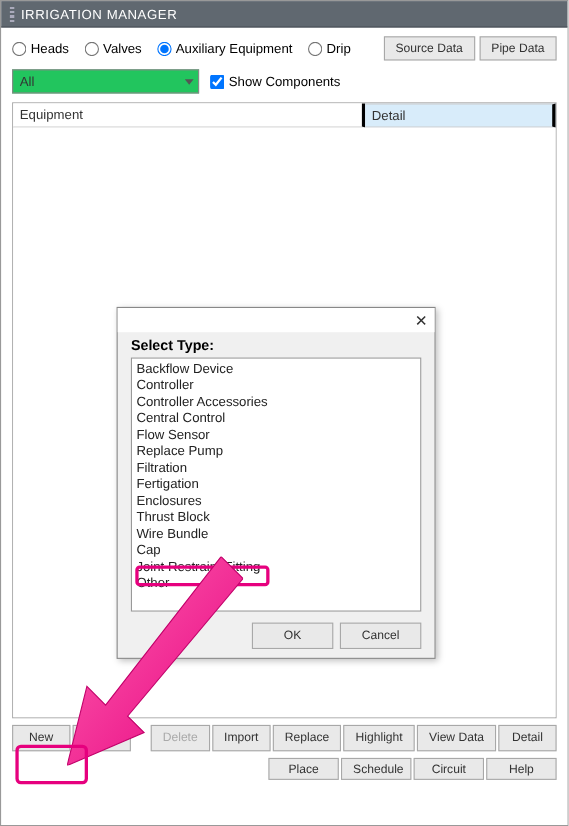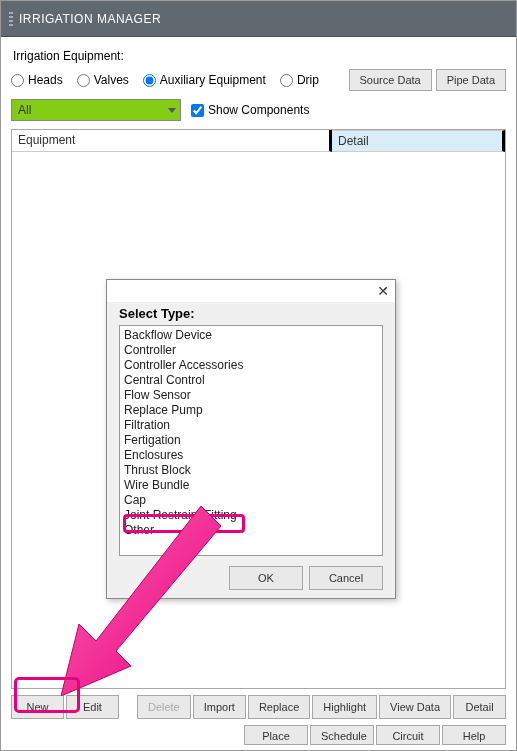--- a/index.html
+++ b/index.html
@@ -6,21 +6,21 @@
   html, body {
     margin: 0; padding: 0;
     font-family: Arial, Helvetica, sans-serif;
     font-size: 12px;
     background: #fff;
     color: #000;
   }
   .frame { width: 517px; height: 751px; border: 1px solid #999; position: relative; overflow: hidden; }
   .titlebar {
     background: #606870; color: #fff;
-    height: 36px; line-height: 24px;
+    height: 24px; line-height: 24px;
     padding: 0 8px;
     font-size: 12px; letter-spacing: .5px;
     display: flex; align-items: center;
     border-bottom: 1px solid #4a5058;
   }
   .titlebar .grip {
     width: 4px; height: 14px; margin-right: 6px;
     background: repeating-linear-gradient(to bottom, #aab 0 2px, transparent 2px 4px);
   }
   .content { padding: 8px 10px 6px 10px; }
@@ -40,21 +40,21 @@
     cursor: default;
     white-space: nowrap;
   }
 
   .top-buttons { display: flex; gap: 4px; margin-left: auto; }
 
   .second-row { display: flex; align-items: center; gap: 10px; margin-bottom: 8px; }
   .combo {
     display: flex; align-items: center; justify-content: space-between;
     width: 170px; height: 22px;
-    border: 1px solid #888; background: #84cc16;
+    border: 1px solid #888; background: #22c55e;
     padding: 0 4px 0 6px;
     color: #333;
   }
   .combo .caret {
     width: 0; height: 0;
     border-left: 4px solid transparent;
     border-right: 4px solid transparent;
     border-top: 5px solid #555;
   }
   .check { display: flex; align-items: center; gap: 4px; }
@@ -142,21 +142,20 @@
 <body>
 
 <div class="frame">
 
   <div class="titlebar">
     <div class="grip"></div>
     <span>IRRIGATION MANAGER</span>
   </div>
 
   <div class="content">
-    <div class="equip-label">Irrigation Equipment:</div>
 
     <div class="equip-row">
       <label class="radio">
         <input type="radio" name="eq" style="">
         <span>Heads</span>
       </label>
       <label class="radio">
         <input type="radio" name="eq" style="">
         <span>Valves</span>
       </label>

